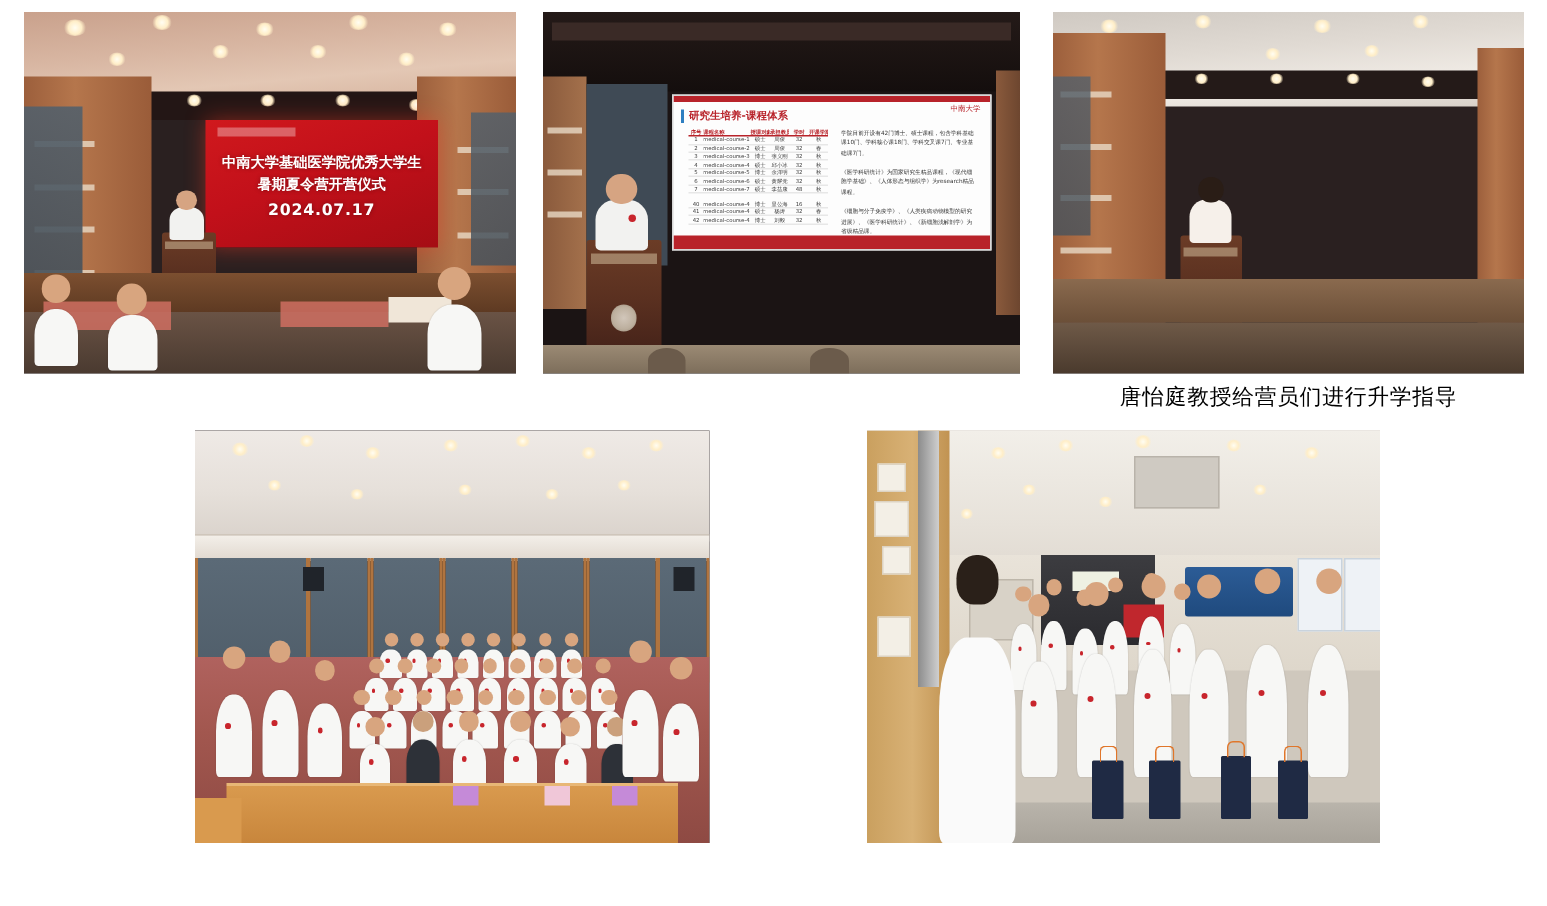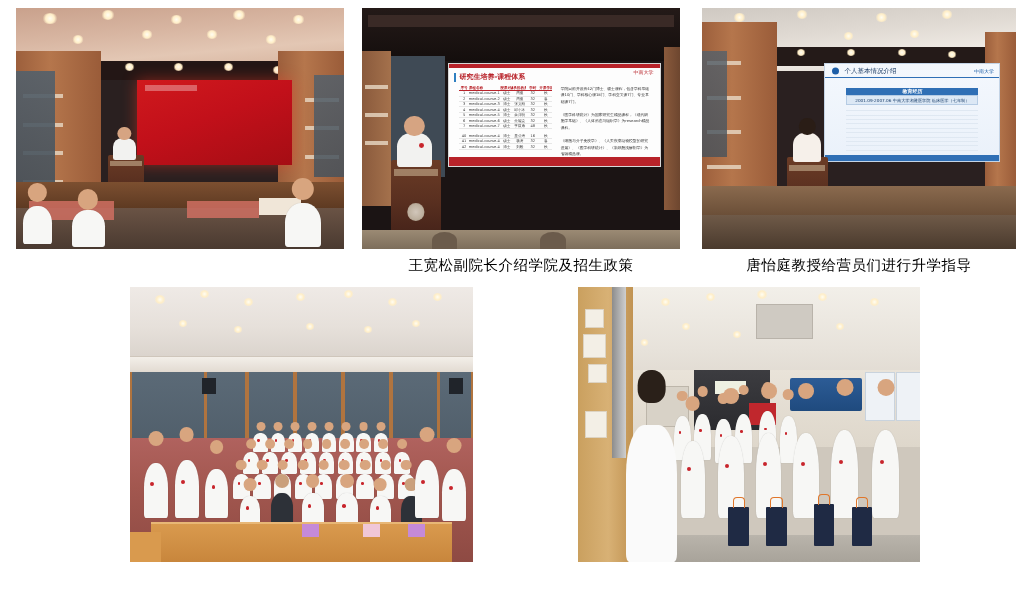--- a/index.html
+++ b/index.html
@@ -347,20 +347,25 @@
       <div class="layer aud-wall-right" style="right:0; width:20%;">
         <div class="panel-slat" style="left:40%; right:8%; top:26%;"></div>
         <div class="panel-slat" style="left:40%; right:8%; top:42%;"></div>
         <div class="panel-slat" style="left:40%; right:8%; top:58%;"></div>
         <div class="panel-slat" style="left:40%; right:8%; top:74%;"></div>
       </div>
       <div class="layer aud-darkpanel" style="right:0; width:9%; top:28%; height:42%; opacity:.85;"></div>
 
       <div class="layer led-screen" style="left:37%; top:30%; width:47%; height:35%;">
         <div class="scr-logo"></div>
+        <div class="led-title">
+          <div>中南大学基础医学院优秀大学生</div>
+          <div>暑期夏令营开营仪式</div>
+          <div class="led-date">2024.07.17</div>
+        </div>
       </div>
 
       <div class="layer podium" style="left:28%; top:61%; width:11%; height:20%;">
         <div class="ptext"></div>
         <div class="emblem"></div>
       </div>
       <div class="speaker" style="left:29.5%; top:54%; width:7%; height:9%;">
         <div class="head"></div>
       </div>
 
@@ -501,21 +506,20 @@
       <div class="speaker" style="left:11%; top:52%; width:11%; height:14%;">
         <div class="head"></div>
         <div class="badge" style="position:absolute; left:62%; top:30%; width:14%; padding-bottom:14%; border-radius:50%; background:#c8252c;"></div>
       </div>
 
       <div class="layer" style="left:0; right:0; top:66%; bottom:6%; background:linear-gradient(180deg,#cdbba6 0%,#b8a48d 100%); z-index:-1;"></div>
       <div class="layer" style="left:0; right:0; bottom:0; height:8%; background:linear-gradient(180deg,#9b8a74,#7d6e5b);"></div>
       <div class="layer" style="left:22%; top:93%; width:8%; height:7%; background:#6b5b4b; border-radius:50% 50% 0 0;"></div>
       <div class="layer" style="left:56%; top:93%; width:8%; height:7%; background:#6b5b4b; border-radius:50% 50% 0 0;"></div>
     </div>
-    <figcaption class="caption" style="left:-22px; width:362px; top:249px;">王宽松副院长介绍学院及招生政策</figcaption>
   </figure>
 
   <figure class="photo-figure" style="left:702px; top:8px; width:314px; height:241px; margin:0;">
     <div class="photo" style="width:314px; height:241px;">
 
       <div class="layer aud-ceiling cool" style="height:26%;"></div>
       <div class="downlight" style="left:10%; top:2%;  width:13px; height:9px;"></div>
       <div class="downlight" style="left:30%; top:1%;  width:12px; height:9px;"></div>
       <div class="downlight" style="left:55%; top:2%;  width:13px; height:9px;"></div>
       <div class="downlight" style="left:76%; top:1%;  width:12px; height:9px;"></div>
@@ -531,42 +535,20 @@
 
       <div class="layer aud-wall-left" style="left:0; width:24%; top:6%; bottom:14%;">
         <div class="panel-slat" style="left:6%; right:48%; top:20%;"></div>
         <div class="panel-slat" style="left:6%; right:48%; top:38%;"></div>
         <div class="panel-slat" style="left:6%; right:48%; top:56%;"></div>
         <div class="panel-slat" style="left:6%; right:48%; top:74%;"></div>
       </div>
       <div class="layer aud-darkpanel" style="left:0; width:8%; top:18%; height:44%; opacity:.8;"></div>
       <div class="layer aud-wall-right" style="right:0; width:10%; top:10%; bottom:14%;"></div>
 
-      <div class="layer slide-blue" style="left:39%; right:5%; top:23%; height:40%;">
-        <div class="sb-head">
-          <div class="sb-dot"></div>
-          <div class="sb-title">个人基本情况介绍</div>
-          <div class="sb-logo">中南大学</div>
-        </div>
-        <div class="sb-tablehead">教育经历</div>
-        <div class="sb-tablerow">2001.09-2007.06  中南大学湘雅医学院  临床医学（七年制）</div>
-        <div class="sb-lines">
-          <i></i>
-            <i></i>
-            <i></i>
-            <i></i>
-            <i></i>
-            <i></i>
-            <i></i>
-            <i></i>
-            <i></i>
-            <i></i>
-        </div>
-        <div class="sb-foot"></div>
-      </div>
 
       <div class="layer podium" style="left:27%; top:62%; width:13%; height:26%;">
         <div class="ptext"></div>
         <div class="emblem"></div>
       </div>
       <div class="speaker" style="left:29%; top:52%; width:9%; height:12%; background:#f6f0ea;">
         <div class="head" style="background:#2a1d16;"></div>
       </div>
 
       <div class="layer" style="left:0; right:0; top:74%; height:12%; background:linear-gradient(180deg,#8a6a4e,#6b4f38);"></div>

